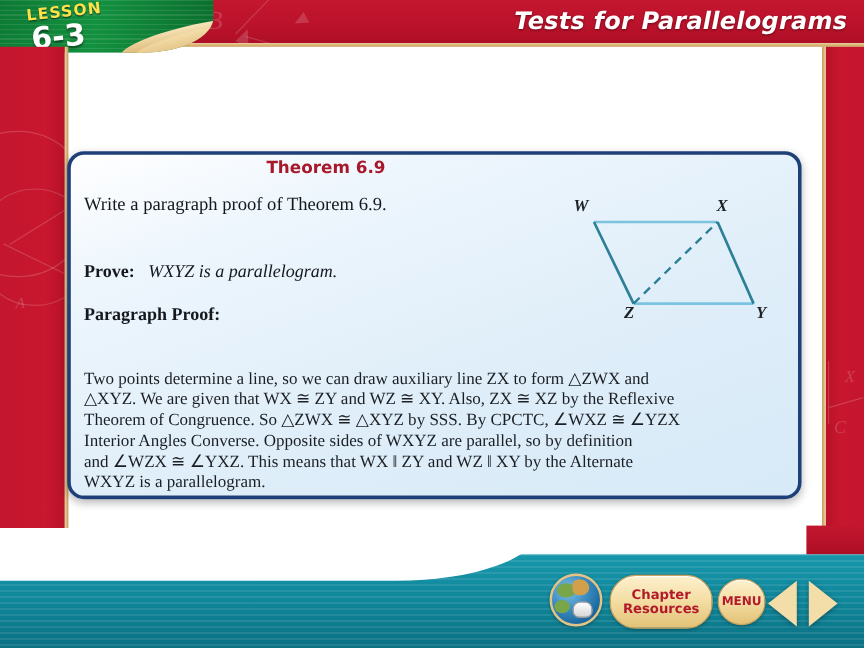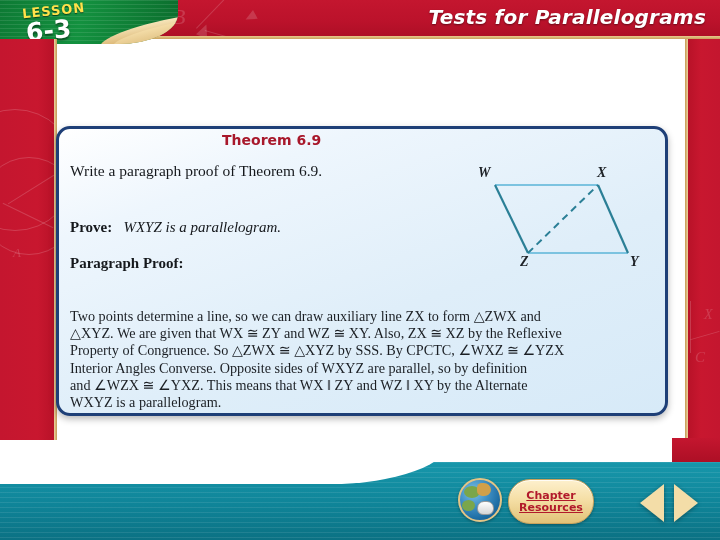--- a/index.html
+++ b/index.html
@@ -140,21 +140,21 @@
   }
   .chapter-btn{
     position:absolute;left:508px;bottom:16px;width:84px;height:43px;border-radius:22px;
     background:linear-gradient(180deg,#fdf0cd 0%,#f5dfa6 45%,#e2c277 100%);
     border:1px solid #c9a25c;
     box-shadow:0 1px 3px rgba(0,0,0,.3), inset 0 1px 0 rgba(255,255,255,.8);
     display:flex;flex-direction:column;align-items:center;justify-content:center;
     line-height:1.05;
   }
   .chapter-btn span{
-    font-family:"DejaVu Sans",sans-serif;font-weight:bold;font-size:11px;color:#b21a2b;text-decoration:underline;
+    font-family:"DejaVu Sans",sans-serif;font-weight:bold;font-size:11px;color:#b21a2b;
   }
   .menu-btn{
     position:absolute;left:598px;bottom:19px;width:38px;height:37px;border-radius:50%;
     background:linear-gradient(180deg,#fdf0cd 0%,#f5dfa6 45%,#e2c277 100%);
     border:1px solid #c9a25c;
     box-shadow:0 1px 3px rgba(0,0,0,.3), inset 0 1px 0 rgba(255,255,255,.8);
     display:flex;align-items:center;justify-content:center;
   }
   .menu-btn span{
     font-family:"DejaVu Sans",sans-serif;font-weight:bold;font-size:10px;color:#b21a2b;
@@ -278,21 +278,21 @@
   <div class="prove-row">
     <span class="lbl">Prove:</span>
     &nbsp;&nbsp;<span class="mathi">WXYZ is a parallelogram.</span>
   </div>
 
   <div class="pp-label">Paragraph Proof:</div>
 
   <div class="body-par">
     <div>Two points determine a line, so we can draw auxiliary line ZX to form △ZWX and</div>
     <div>△XYZ. We are given that WX ≅ ZY and WZ ≅ XY. Also, ZX ≅ XZ by the Reflexive</div>
-    <div>Property of Congruence. So △ZWX ≅ △XYZ by SSS. By CPCTC, ∠WXZ ≅ ∠YZX</div>
+    <div>Theorem of Congruence. So △ZWX ≅ △XYZ by SSS. By CPCTC, ∠WXZ ≅ ∠YZX</div>
     <div>Interior Angles Converse. Opposite sides of WXYZ are parallel, so by definition</div>
     <div>and ∠WZX ≅ ∠YXZ. This means that WX ‖ ZY and WZ ‖ XY by the Alternate</div>
     <div>WXYZ is a parallelogram.</div>
   </div>
 
   <div class="figure">
     <svg width="190" height="110" viewBox="0 0 190 110">
       <line x1="29" y1="25" x2="132" y2="25" stroke="#7cc3e0" stroke-width="2.2"></line>
       <line x1="62" y1="93" x2="162" y2="93" stroke="#7cc3e0" stroke-width="2.2"></line>
       <line x1="29" y1="25" x2="62" y2="93" stroke="#2b7f96" stroke-width="2.2"></line>
@@ -316,17 +316,20 @@
     <div class="globe-land2" style="left:17px;top:3px;width:14px;height:13px;"></div>
     <div class="globe-land" style="left:2px;top:20px;width:13px;height:11px;"></div>
     <div class="globe-mouse"></div>
   </div>
 
   <div class="chapter-btn">
     <span>Chapter</span>
     <span>Resources</span>
   </div>
 
+  <div class="menu-btn">
+    <span>MENU</span>
+  </div>
 
   <div class="nav-tri nav-prev"></div>
   <div class="nav-tri nav-next"></div>
 
 </div>
 
 </body></html>

